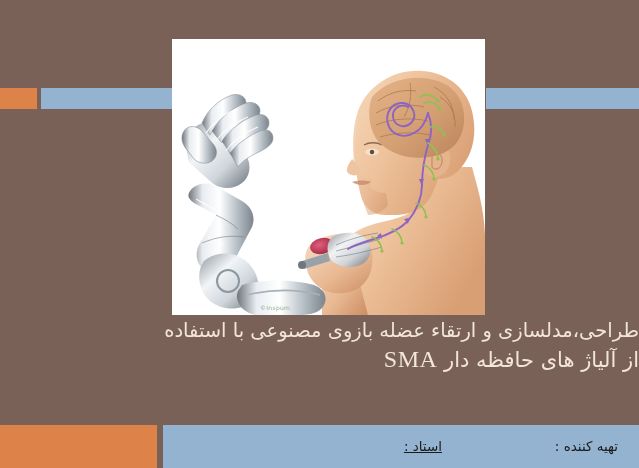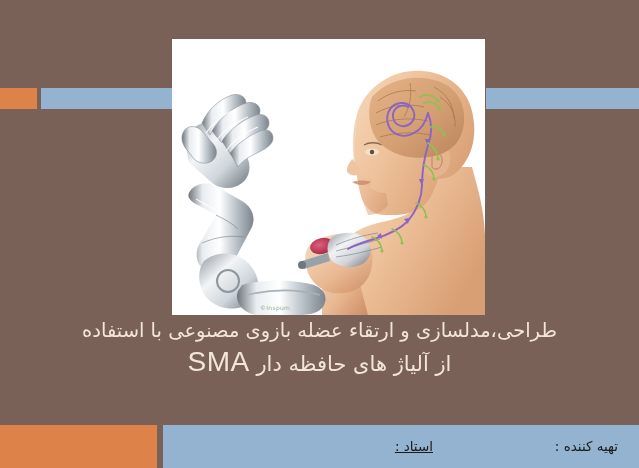--- a/index.html
+++ b/index.html
@@ -67,35 +67,35 @@
     letter-spacing: .3px;
     font-family: "DejaVu Sans", sans-serif;
   }
 
   
   .title-block {
     position: absolute;
     left: 0;
     top: 318px;
     width: 639px;
-    text-align: center;
+    text-align: right;
     direction: rtl;
     color: #f2e6d8;
     font-family: "DejaVu Sans", sans-serif;
   }
   .title-line {
     display: block;
     line-height: 1.32;
     white-space: nowrap;
   }
   .title-line-1 { font-size: 19.5px; }
   .title-line-2 { font-size: 21px; }
   .title-line-2 .latin {
-    font-family: Liberation Sans, sans-serif;
-    font-size: 28px;
+    font-family: Liberation Serif, serif;
+    font-size: 24px;
     letter-spacing: .5px;
   }
 
   
   .band-bottom {
     position: absolute;
     top: 425px;
     height: 43px;
   }
   .band-bottom-orange {
@@ -121,21 +121,21 @@
   }
   .credit-presenter {
     position: absolute;
     right: 21px;
     top: 13px;
     white-space: nowrap;
     text-align: center;
   }
   .credit-advisor {
     position: absolute;
-    right: 206px;
+    right: 197px;
     top: 13px;
     white-space: nowrap;
     text-decoration: underline;
   }
 </style>
 </head>
 <body>
 
 <div id="slide">
 

